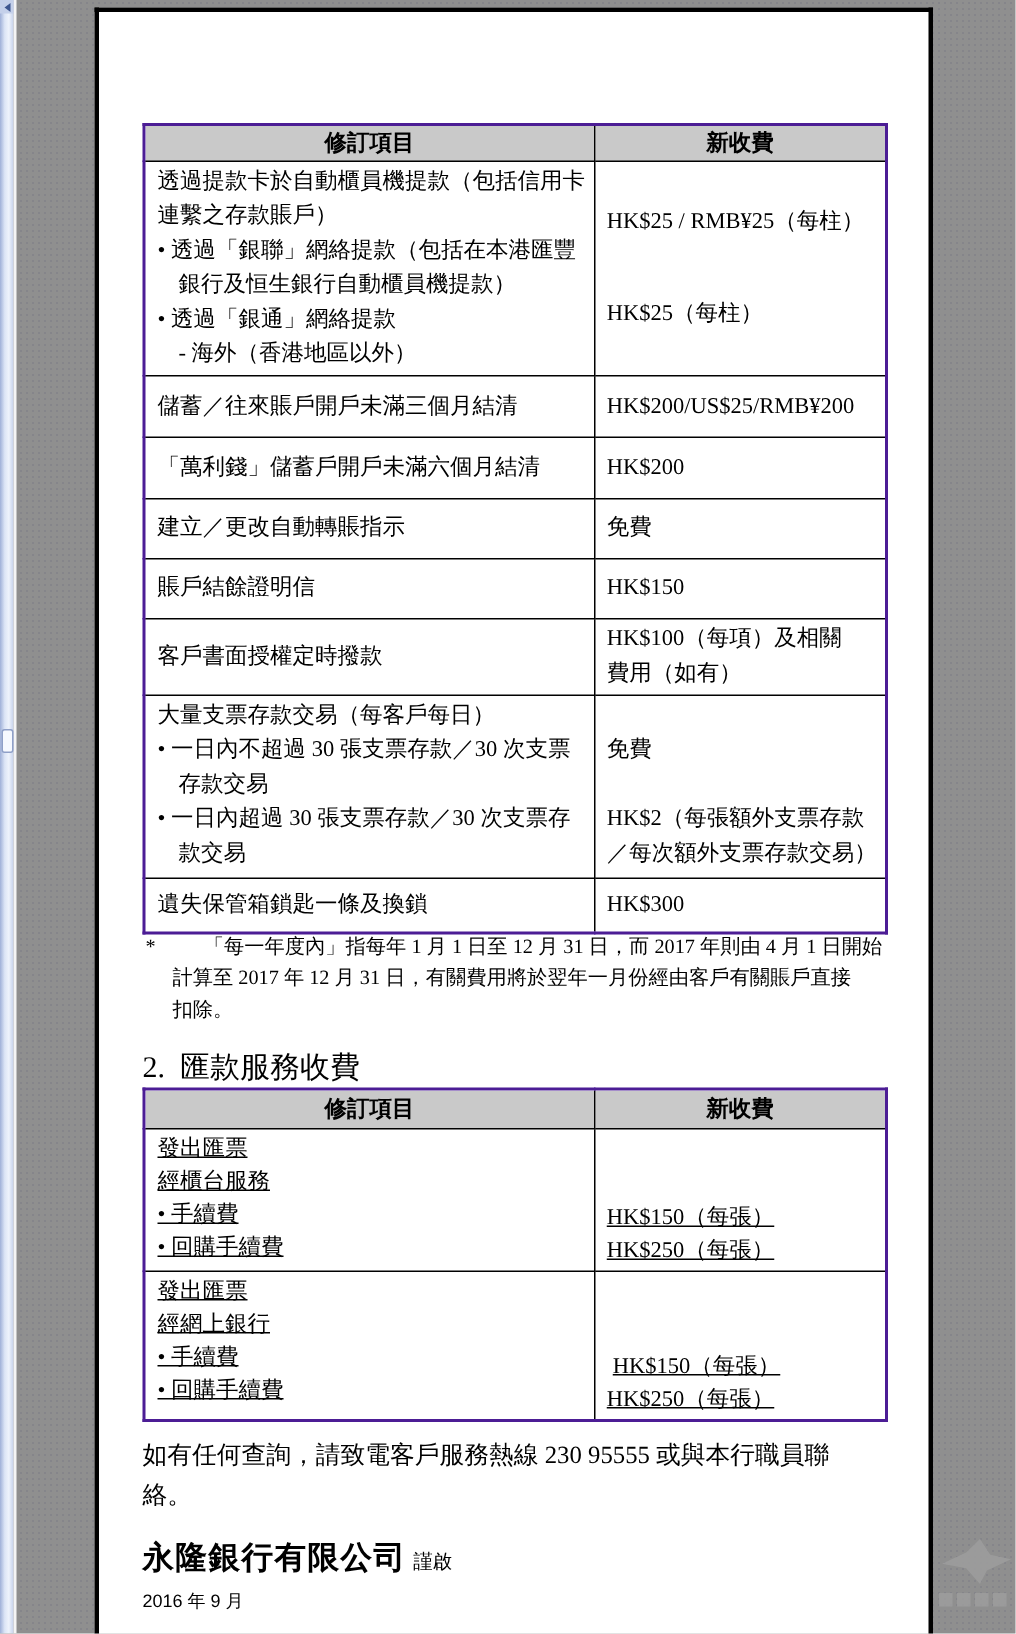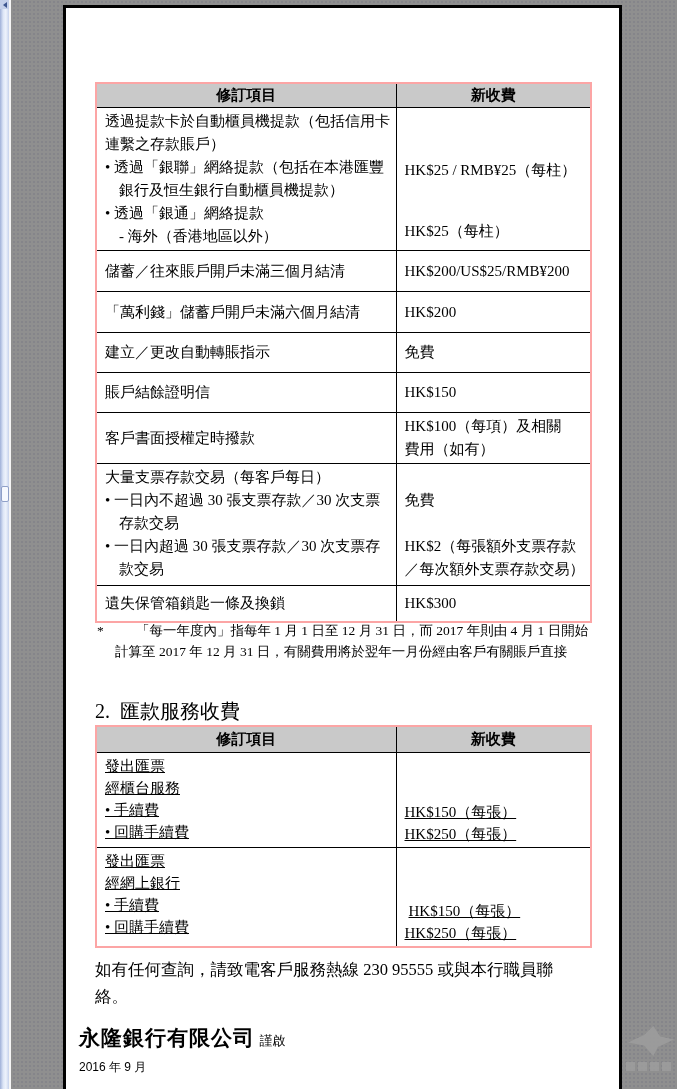--- a/index.html
+++ b/index.html
@@ -29,55 +29,55 @@
     position:absolute;left:1px;top:486px;width:6px;height:14px;
     background:#f6f9ff;border:1px solid #8fa0c8;border-radius:2px;
   }
   
   .page{
     position:absolute;left:63px;top:5px;width:553px;height:1200px;
     background:#fff;border:3px solid #000;border-bottom:none;
   }
   .page-inner{position:relative;width:100%;height:100%;}
   table{border-collapse:collapse;table-layout:fixed;}
-  .fee-table{position:absolute;left:29px;width:495px;border:2px solid #fca5a5;}
+  .fee-table{position:absolute;left:29px;width:495px;border:2px solid #4c1d95;}
   .fee-table td,.fee-table th{border:1px solid #000;font-size:15px;overflow:hidden;}
   .fee-table th{
     background:#c9c9c9;font-weight:bold;text-align:center;height:23px;padding:0;
   }
   .col-item{width:300px;}
   .col-fee{width:195px;}
   td.item,td.fee{vertical-align:middle;padding:2px 4px 2px 8px;line-height:23px;}
   td.top{vertical-align:top;}
   .bullet-line{padding-left:14px;text-indent:-14px;line-height:23px;}
   .sub-line{padding-left:14px;line-height:23px;}
   .plain-line{line-height:23px;}
   .t2 .plain-line,.t2 .bullet-line{line-height:22px;}
   .t2 td.item,.t2 td.fee{line-height:22px;text-decoration:underline;}
-  .feeblock1{margin-top:49px;line-height:23px;}
+  .feeblock1{margin-top:27px;line-height:23px;}
   .feeblock2{margin-top:38px;line-height:23px;}
   .feeblock3{margin-top:23px;line-height:23px;}
   .feeblock4{margin-top:23px;line-height:23px;}
   .feeblock5{margin-top:46px;line-height:22px;}
   .fee-line{line-height:22px;}
   
   .footnote{
     position:absolute;left:31px;top:612px;width:500px;
     font-size:13.5px;line-height:21px;
   }
   .footnote .marker{position:absolute;left:0;top:0;}
   .footnote .fl{margin-left:18px;}
   .footnote .fl1{text-indent:12px;text-align:center;}
   
   .section-head{position:absolute;left:29px;top:690px;font-size:20px;}
   .section-head .num{display:inline-block;width:25px;}
   
   .contact{position:absolute;left:29px;top:948px;width:510px;font-size:16.5px;line-height:27px;}
   
-  .signature{position:absolute;left:13px;top:1016px;font-family:"Liberation Sans",sans-serif;}
+  .signature{position:absolute;left:29px;top:1016px;font-family:"Liberation Sans",sans-serif;}
   .sig-bank{font-size:21px;font-weight:bold;letter-spacing:1px;}
   .sig-suffix{font-size:13px;font-weight:normal;font-family:"Liberation Serif",serif;}
   .sig-date{font-size:12px;margin-top:7px;}
   
   .watermark{position:absolute;left:620px;top:1018px;width:57px;height:71px;overflow:hidden;}
   .wm-shape{
     position:absolute;left:8px;top:8px;width:46px;height:30px;
     background:#9d9d9d;opacity:.85;
     clip-path:polygon(0 55%,35% 30%,55% 0,70% 35%,100% 45%,65% 70%,55% 100%,35% 65%);
   }
@@ -157,20 +157,21 @@
         <td class="item">遺失保管箱鎖匙一條及換鎖</td>
         <td class="fee">HK$300</td>
       </tr>
     </tbody>
       </table>
 
     <div class="footnote">
       <span class="marker">*</span>
       <div class="fl fl1">「每一年度內」指每年 1 月 1 日至 12 月 31 日，而 2017 年則由 4 月 1 日開始</div>
       <div class="fl">計算至 2017 年 12 月 31 日，有關費用將於翌年一月份經由客戶有關賬戶直接</div>
+      <div class="fl">扣除。</div>
     </div>
 
     <div class="section-head">
       <span class="num">2.</span><span>匯款服務收費</span>
     </div>
 
     <table class="fee-table t2" style="top:717px;">
       <colgroup>
           <col class="col-item">
           <col class="col-fee">

